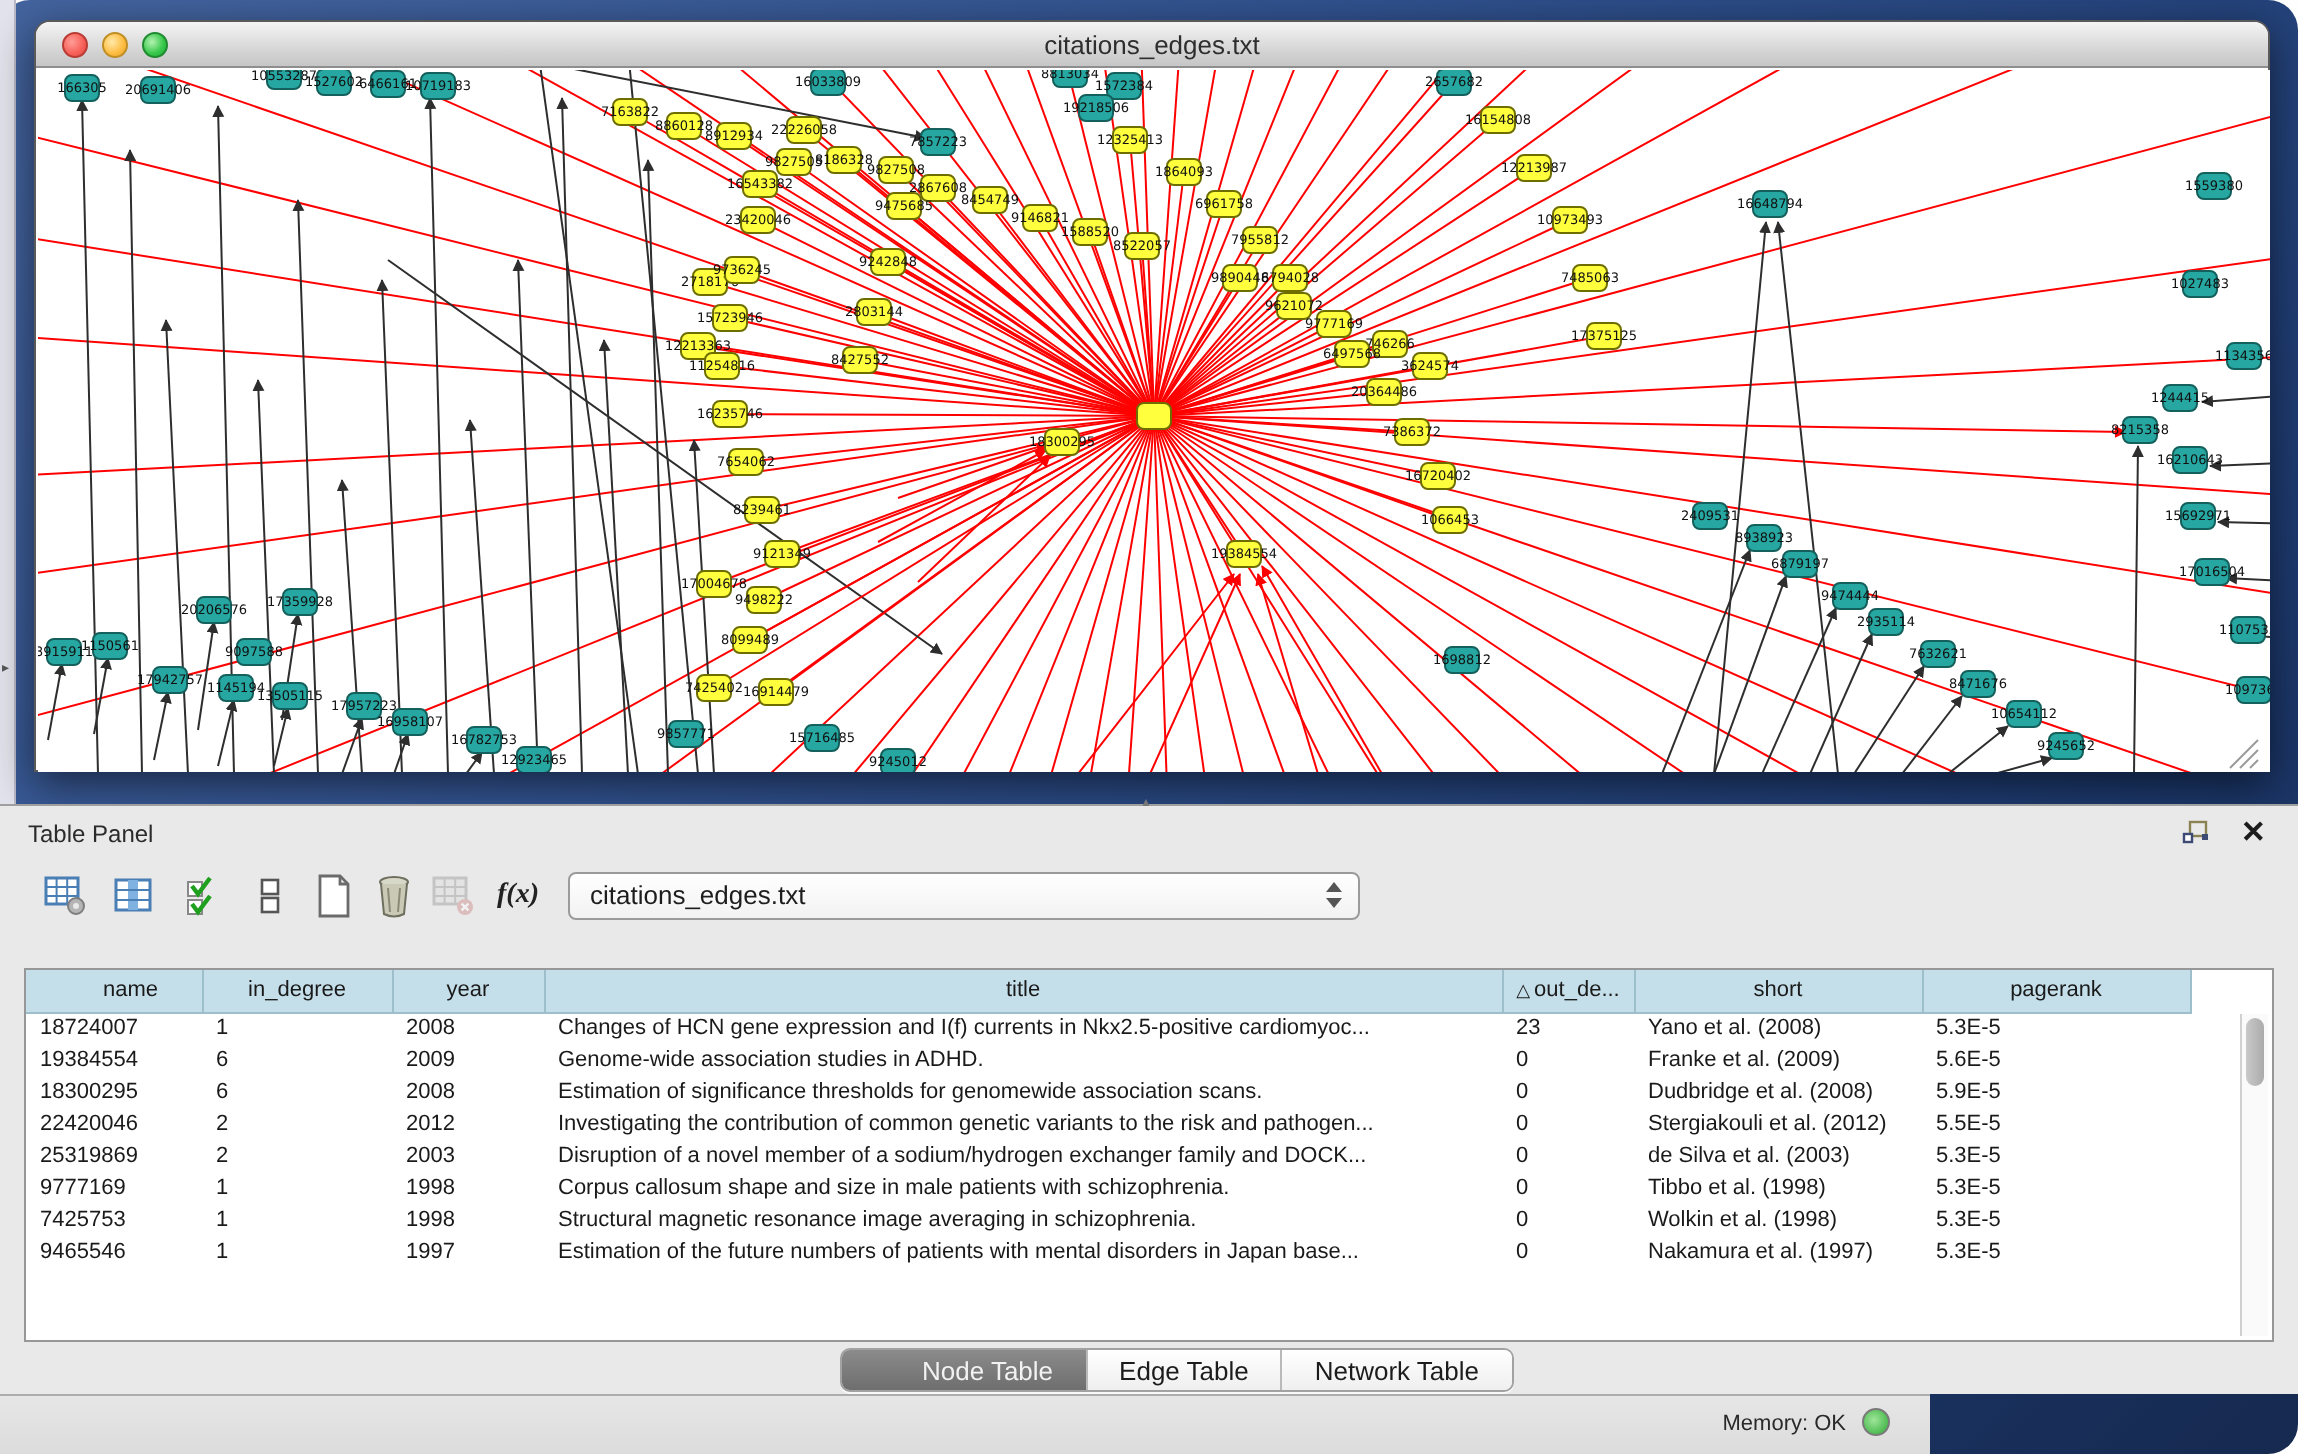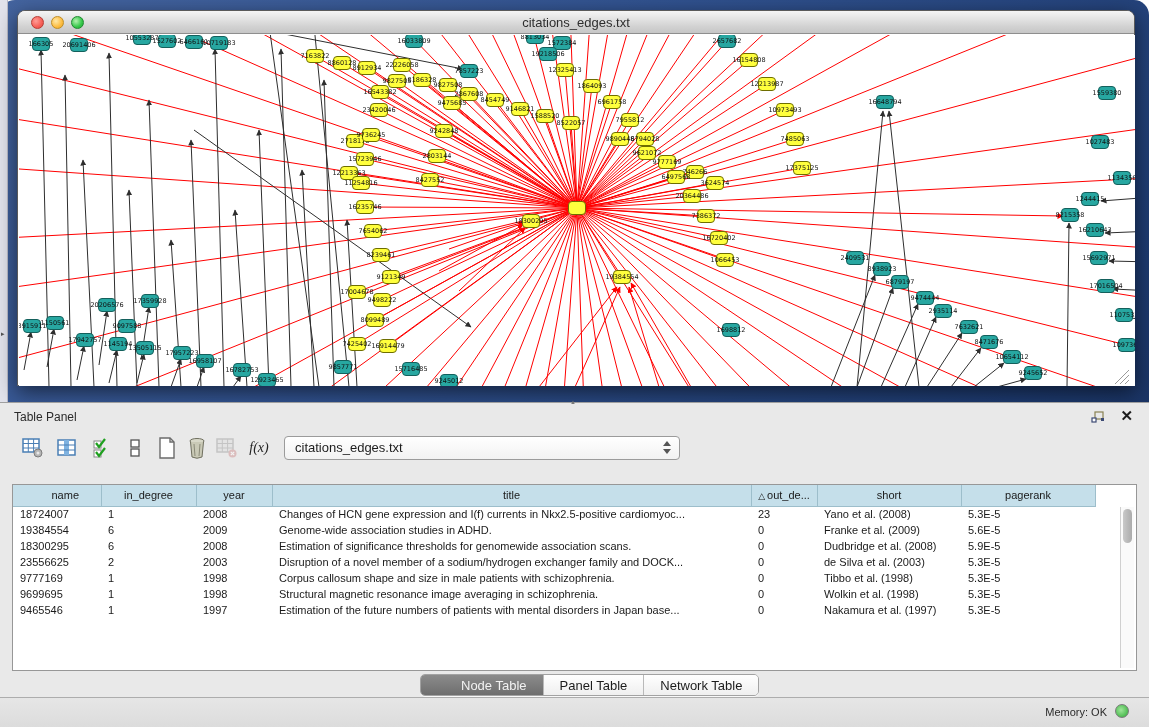--- a/index.html
+++ b/index.html
@@ -35,21 +35,21 @@
   #panel-header { position:relative; height:28px; }
   #panel-header .ttl { position:absolute; left:14px; top:7px; font-size:12px; color:#2b2b2b; }
   #panel-float { position:absolute; right:44px; top:7px; width:14px; height:13px; cursor:pointer; }
   #panel-close { position:absolute; right:16px; top:4px; font-size:15px; font-weight:bold; color:#1c1c1c; cursor:pointer; }
   #split-handle { position:absolute; left:567px; top:-4px; width:12px; height:6px; color:#777; font-size:6px; text-align:center; }
 
   #toolbar { position:absolute; left:12px; top:32px; height:30px; right:12px; }
   .tool-btn { position:absolute; top:0; width:26px; height:26px; border:none; background:transparent;
     display:flex; align-items:center; justify-content:center; cursor:pointer; }
   .tool-btn svg { display:block; }
-  .fx { font-family:"Liberation Serif", serif; font-style:italic; font-weight:normal; font-size:14px; color:#222; }
+  .fx { font-family:"Liberation Serif", serif; font-style:italic; font-weight:bold; font-size:14px; color:#222; }
   #table-select { position:absolute; left:272px; top:1px; width:396px; height:24px;
     background:linear-gradient(#ffffff,#f2f2f2); border:1px solid #9b9b9b; border-radius:4px;
     font-size:13px; color:#1d1d1d; padding:3px 22px 0 10px; cursor:pointer; }
   #table-select .arrows { position:absolute; right:7px; top:4px; width:9px; height:16px; }
   #table-select .arrows div { width:0; height:0; border-left:4px solid transparent; border-right:4px solid transparent; }
   #table-select .arrows .up { border-bottom:5px solid #555; margin-bottom:3px; }
   #table-select .arrows .dn { border-top:5px solid #555; }
 
   #table-area { position:absolute; left:12px; top:81px; width:1125px; height:187px;
     background:#fff; border:1px solid #979797; }
@@ -67,21 +67,21 @@
 
   #tabs { position:absolute; left:420px; top:271px; height:22px; display:flex;
     border:1px solid #a2a2a2; border-radius:5px; overflow:hidden;
     box-shadow:0 1px 0 rgba(255,255,255,.7); }
   .tab { height:100%; display:flex; align-items:center; justify-content:center;
     font-size:13px; padding:0 16px; cursor:pointer; background:linear-gradient(#ffffff,#efefef); color:#1c1c1c;
     border-left:1px solid #b9b9b9; }
   .tab:first-child { border-left:none;padding-left:40px; }
   .tab.sel { background:linear-gradient(#8b8b8b,#6e6e6e); color:#f2f2f2; }
 
-  #statusbar { position:absolute; left:0; top:697px; width:1149px; height:30px;
+  #statusbar { position:absolute; left:0; top:697px; width:965px; height:30px;
     background:linear-gradient(#e6e6e6,#dcdcdc); border-top:1px solid #adadad; }
   #statusbar .mem { position:absolute; right:42px; top:8px; font-size:11px; color:#2a2a2a; }
   #statusbar .dot { position:absolute; right:20px; top:6px; width:14px; height:14px; border-radius:50%;
     background:radial-gradient(circle at 5px 5px,#9fe69a,#54bf57 65%,#3da344); border:1px solid #7a7a7a; }
 </style>
 </head>
 <body>
 
 <div id="desktop">
 
@@ -793,39 +793,48 @@
             <tr>
               <td>18300295</td>
               <td>6</td>
               <td>2008</td>
               <td>Estimation of significance thresholds for genomewide association scans.</td>
               <td>0</td>
               <td>Dudbridge et al. (2008)</td>
               <td>5.9E-5</td>
             </tr>
             <tr>
-              <td>23556625</td>
+              <td>22420046</td>
+              <td>2</td>
+              <td>2012</td>
+              <td>Investigating the contribution of common genetic variants to the risk and pathogen...</td>
+              <td>0</td>
+              <td>Stergiakouli et al. (2012)</td>
+              <td>5.5E-5</td>
+            </tr>
+            <tr>
+              <td>25319869</td>
               <td>2</td>
               <td>2003</td>
               <td>Disruption of a novel member of a sodium/hydrogen exchanger family and DOCK...</td>
               <td>0</td>
               <td>de Silva et al. (2003)</td>
               <td>5.3E-5</td>
             </tr>
             <tr>
               <td>9777169</td>
               <td>1</td>
               <td>1998</td>
               <td>Corpus callosum shape and size in male patients with schizophrenia.</td>
               <td>0</td>
               <td>Tibbo et al. (1998)</td>
               <td>5.3E-5</td>
             </tr>
             <tr>
-              <td>9699695</td>
+              <td>7425753</td>
               <td>1</td>
               <td>1998</td>
               <td>Structural magnetic resonance image averaging in schizophrenia.</td>
               <td>0</td>
               <td>Wolkin et al. (1998)</td>
               <td>5.3E-5</td>
             </tr>
             <tr>
               <td>9465546</td>
               <td>1</td>
@@ -837,21 +846,21 @@
             </tr>
           </tbody>
       </table>
       <div id="vscroll">
         <div class="thumb"></div>
       </div>
     </div>
 
     <div id="tabs">
         <div class="tab sel">Node Table</div>
-        <div class="tab">Panel Table</div>
+        <div class="tab">Edge Table</div>
         <div class="tab">Network Table</div>
       </div>
   </div>
 
   <div id="statusbar">
     <span class="mem">Memory: OK</span>
     <span class="dot"></span>
   </div>
 
 </div>

